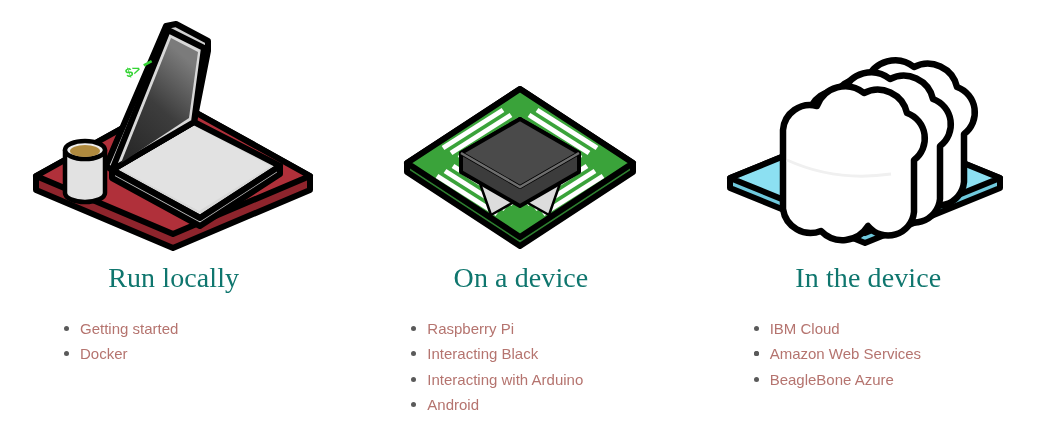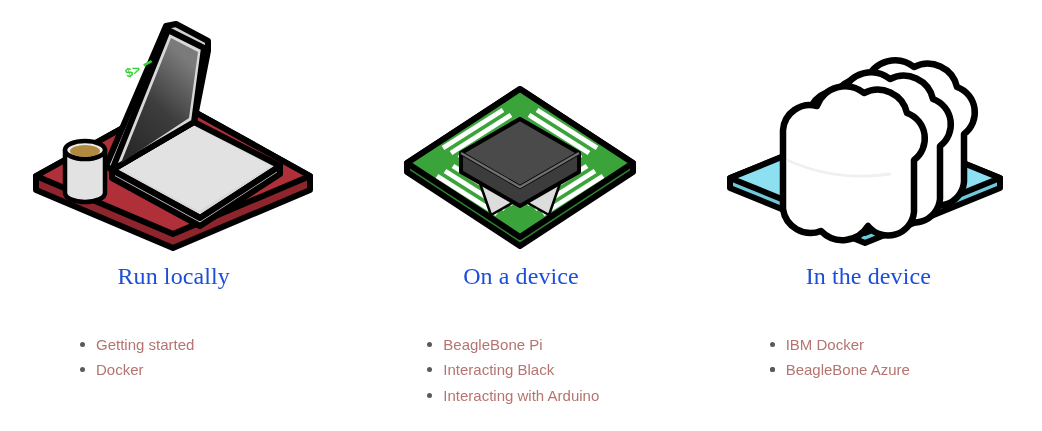--- a/index.html
+++ b/index.html
@@ -31,31 +31,31 @@
     width: 100%;
     position: relative;
   }
   .illus svg {
     display: block;
     position: absolute;
   }
   .col-title {
     text-align: center;
     font-family: "Liberation Serif", "DejaVu Serif", serif;
-    font-size: 24px;
+    font-size: 28px;
     font-weight: 400;
-    color: #1d4ed8;
+    color: #0f766e;
     line-height: 1;
     margin: 0;
     padding-top: 2px;
     letter-spacing: 0.1px;
   }
   .link-list {
     list-style: none;
-    margin: 16px;
+    margin: 0;
     padding: 0;
     position: absolute;
     top: 316px;
     left: 0;
     width: 100%;
   }
   .link-list li {
     position: relative;
     font-family: "Liberation Sans", sans-serif;
     font-size: 15px;
@@ -203,29 +203,33 @@
 
         <path d="M106 153 L165 187 L224 153" fill="none" stroke="#6e6e6e" stroke-width="2.5"></path>
       </svg>
     </div>
 
     <h3 class="col-title">On a device</h3>
 
     <ul class="link-list">
       <li>
         <span class="bullet"></span>
-        <a href="#">BeagleBone Pi</a>
+        <a href="#">Raspberry Pi</a>
       </li>
       <li>
         <span class="bullet"></span>
         <a href="#">Interacting Black</a>
       </li>
       <li>
         <span class="bullet"></span>
         <a href="#">Interacting with Arduino</a>
+      </li>
+      <li>
+        <span class="bullet"></span>
+        <a href="#">Android</a>
       </li>
     </ul>
   </div>
 
   <div class="deploy-col col-3">
     <div class="illus">
       <svg width="330" height="262" viewBox="0 0 330 262" style="left:10px;top:0;">
         <defs>
           <clipPath id="planeClip">
             <path d="M160 126 L292 178 L160 230 L28 178 Z"></path>
@@ -280,24 +284,28 @@
           <path d="M82 160 q48 22 104 14" fill="none" stroke="#f0f0f0" stroke-width="3"></path>
         </g>
       </svg>
     </div>
 
     <h3 class="col-title">In the device</h3>
 
     <ul class="link-list">
       <li>
         <span class="bullet"></span>
-        <a href="#">IBM Docker</a>
-      </li>
-      <li>
-        <span class="bullet"></span>
+        <a href="#">IBM Cloud</a>
+      </li>
+      <li>
+        <span class="bullet"></span>
+      </li>
+      <li>
+        <span class="bullet"></span>
+        <a href="#">Amazon Web Services</a>
       </li>
       <li>
         <span class="bullet"></span>
         <a href="#">BeagleBone Azure</a>
       </li>
     </ul>
   </div>
 
 </div>
 

